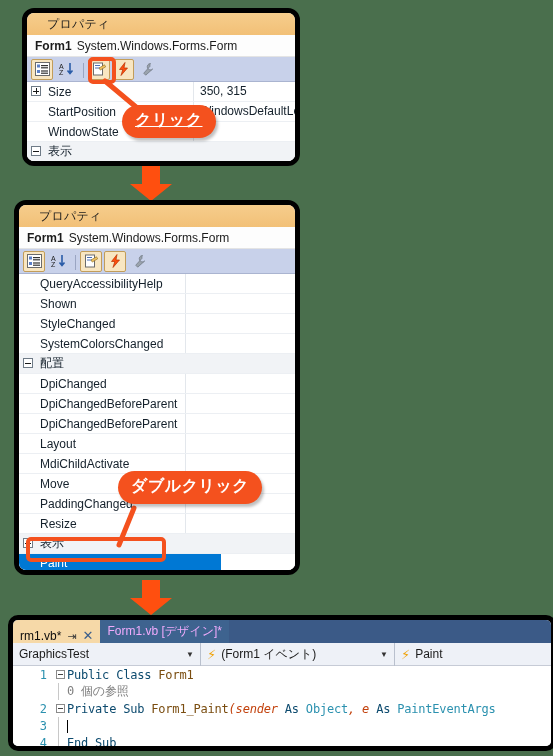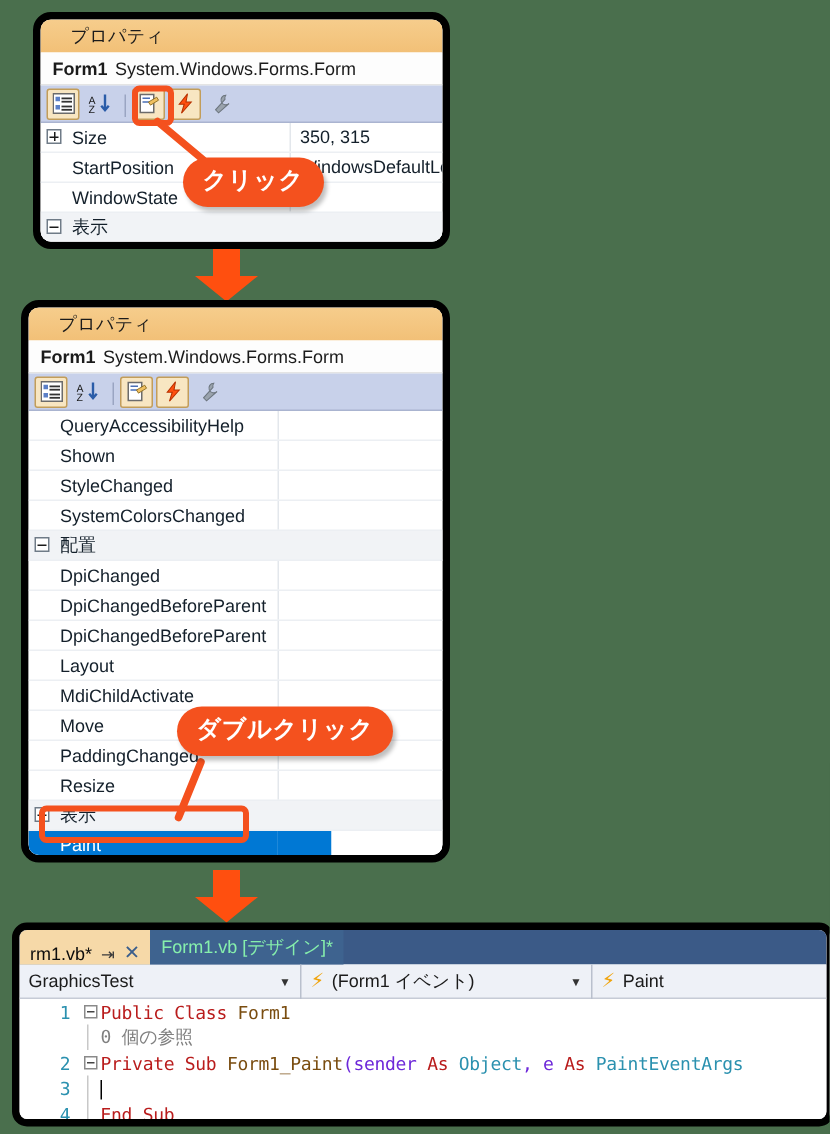--- a/index.html
+++ b/index.html
@@ -181,21 +181,21 @@
   .ed-tab {
     height: 23px;
     display: flex;
     align-items: center;
     gap: 6px;
     padding: 0 7px;
     font-size: 12px;
     color: #0c0c0c;
   }
   .ed-tab.active { background: #f6d9a8; align-items: flex-end; }
-  .ed-tab.inactive { background: #3e638f; color: #86efac; justify-content: center; }
+  .ed-tab.inactive { background: #3e638f; color: #f0abfc; justify-content: center; }
   .pin-icon { font-size: 11px; color: #3a3a3a; }
   .close-icon { font-size: 13px; color: #3a5e8c; font-weight: bold; }
 
   .ed-nav {
     height: 23px;
     background: #eef1f7;
     display: flex;
     align-items: center;
     font-size: 12px;
     color: #1b1b1b;
@@ -251,23 +251,23 @@
     width: 9px; height: 9px;
     border: 1px solid #8a8a8a; background: #fff;
     position: relative;
   }
   .foldbox::before {
     content:""; position:absolute; left:1px; top:3px;
     width:5px; height:1px; background:#444;
   }
   .vbar { width: 1px; height: 17px; background: #c8c8c8; margin-right: 3px; }
   .ctxt { letter-spacing: -0.2px; }
-  .kw { color: #b91c1c; }
+  .kw { color: #0c4a6e; }
   .id { color: #7a4d10; }
-  .pl { color: #6d28d9; }
+  .pl { color: #c2410c; font-style: italic; }
   .ty { color: #2b91af; }
   .ref { color: #808080; }
   .cursor {
     display:inline-block; width:1px; height:13px; background:#000;
     vertical-align: middle;
   }
 </style>
 </head>
 <body>
 
@@ -344,21 +344,21 @@
       </div>
     </div>
   </div>
 
   <div class="hl-box" style="left:88px; top:57px; width:28px; height:27px;"></div>
 
   <svg class="leader" style="left:100px; top:78px;" width="90" height="40">
     <path d="M5 3 L42 34" stroke="#f4511e" stroke-width="5" fill="none" stroke-linecap="round"></path>
   </svg>
 
-  <div class="callout" style="left:122px; top:105px;">
+  <div class="callout" style="left:122px; top:105px;text-decoration:underline;">
     <span>クリック</span>
   </div>
 
   <div class="arrow" style="left:128px; top:166px;">
     <svg width="46" height="36" viewBox="0 0 46 36">
       <path d="M14 0 H32 V18 H44 L23 35 L2 18 H14 Z" fill="#ff4f0f"></path>
     </svg>
   </div>
 
   <div class="panel" style="left:14px; top:200px; width:286px; height:375px;">

